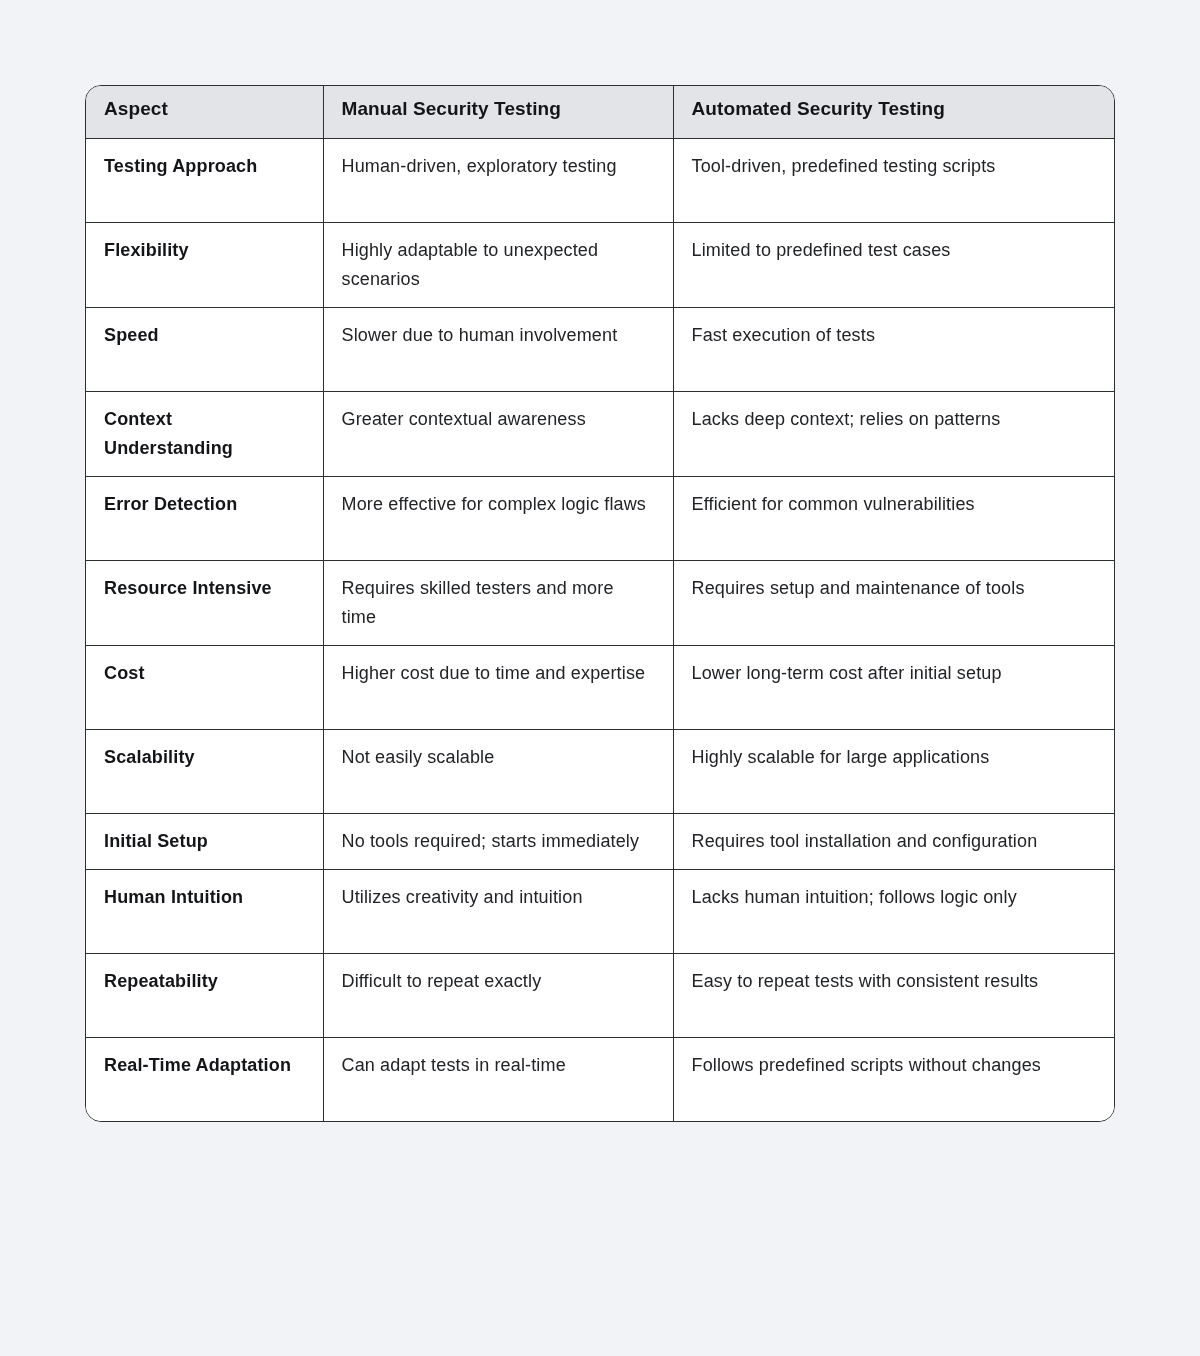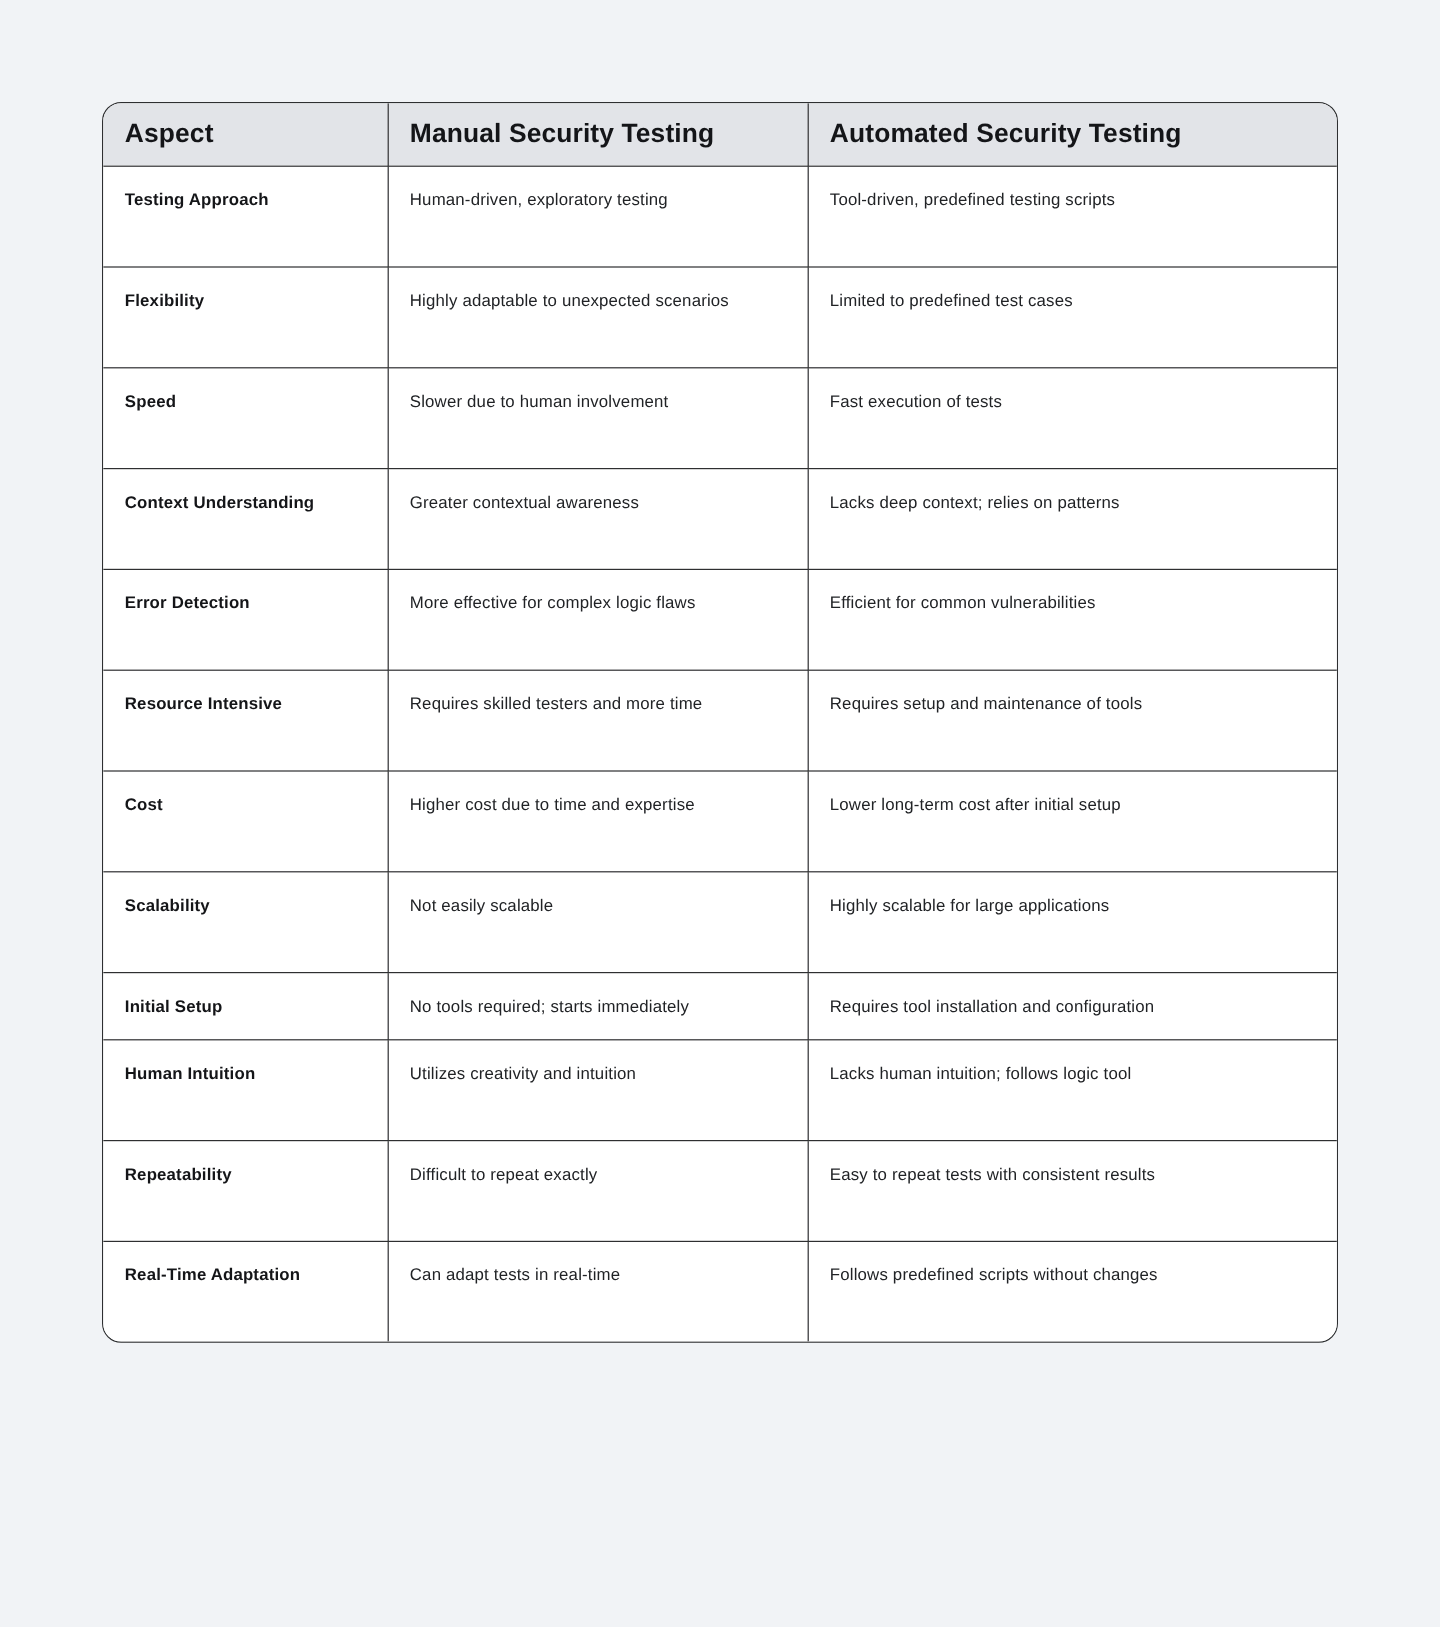--- a/index.html
+++ b/index.html
@@ -35,33 +35,33 @@
     padding: 13px 20px 13px 18px;
   }
   
   tr > *:first-child { border-left: none; }
   tr > *:last-child  { border-right: none; }
   thead th           { border-top: none; }
   tbody tr:last-child td { border-bottom: none; margin-top: 10px; }
 
   thead th {
     background: #e2e4e8;
-    font-size: 22px;
+    font-size: 19px;
     font-weight: 700;
     color: #141518;
     height: 52px;
     padding-top: 12px;
     letter-spacing: 0.1px;
   }
   tbody tr { height: 84px; }
   tbody tr:nth-child(9) { height: 56px; }
 
   td {
     background: #ffffff;
-    font-size: 14px;
+    font-size: 18px;
     line-height: 29px;
     color: #212326;
     letter-spacing: 0.15px;
   }
   td:first-child {
     font-weight: 700;
     color: #141518;
   }
   .cell-text { display: inline-block; }
   td:nth-child(1) .cell-text { max-width: 192px; }
@@ -127,21 +127,21 @@
           <td><span class="cell-text">Highly scalable for large applications</span></td>
         </tr>
         <tr>
           <td><span class="cell-text">Initial Setup</span></td>
           <td><span class="cell-text">No tools required; starts immediately</span></td>
           <td><span class="cell-text">Requires tool installation and configuration</span></td>
         </tr>
         <tr>
           <td><span class="cell-text">Human Intuition</span></td>
           <td><span class="cell-text">Utilizes creativity and intuition</span></td>
-          <td><span class="cell-text">Lacks human intuition; follows logic tool</span></td>
+          <td><span class="cell-text">Lacks human intuition; follows logic only</span></td>
         </tr>
         <tr>
           <td><span class="cell-text">Repeatability</span></td>
           <td><span class="cell-text">Difficult to repeat exactly</span></td>
           <td><span class="cell-text">Easy to repeat tests with consistent results</span></td>
         </tr>
         <tr>
           <td><span class="cell-text">Real-Time Adaptation</span></td>
           <td><span class="cell-text">Can adapt tests in real-time</span></td>
           <td><span class="cell-text">Follows predefined scripts without changes</span></td>

